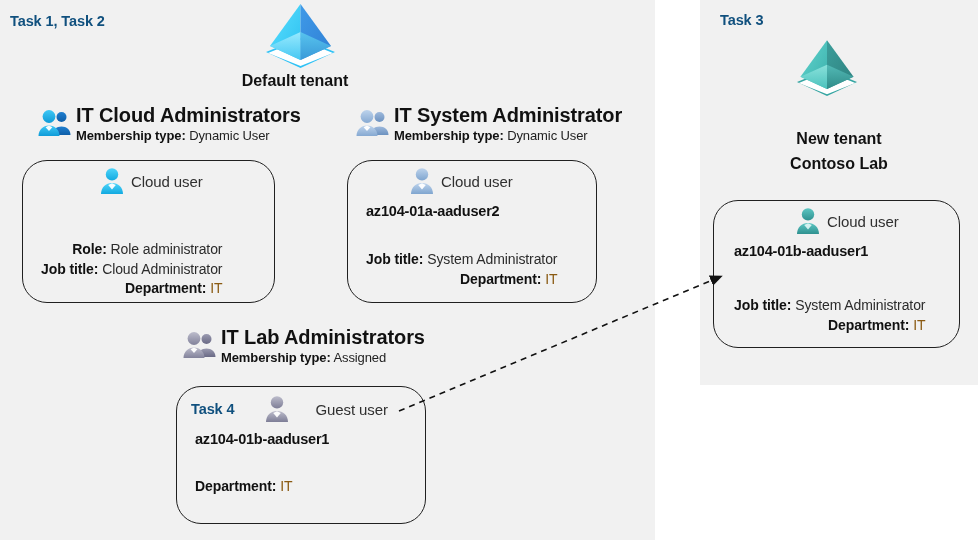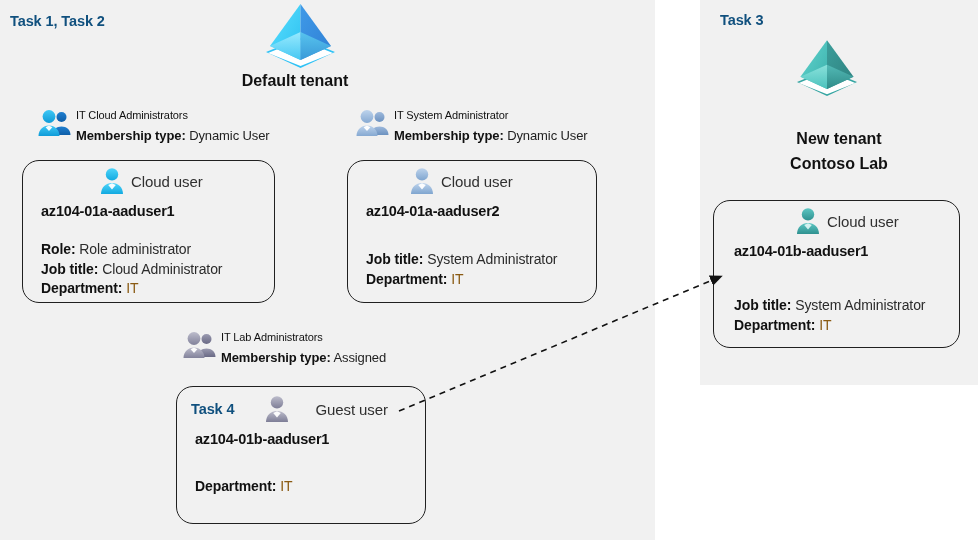--- a/index.html
+++ b/index.html
@@ -30,32 +30,32 @@
   
   .tenant-icon{position:absolute;}
   .tenant-icon svg{display:block;}
   #tenant-icon-default{left:258px;top:2px;}
   #tenant-icon-new{left:790px;top:38px;}
 
   
   .group{position:absolute;}
   .group .g-icon{position:absolute;left:0;top:3px;}
   .group .g-text{position:absolute;left:38px;top:0;white-space:nowrap;}
-  .g-name{font-weight:normal;font-size:11px;color:#111;line-height:19px;letter-spacing:-0.1px;}
+  .g-name{font-weight:bold;font-size:20px;color:#111;line-height:19px;letter-spacing:-0.1px;}
   .g-meta{font-size:13px;color:#222;line-height:21px;letter-spacing:-0.1px;}
   .g-meta b{font-weight:bold;color:#111;}
 
   #group-cloud{left:38px;top:106px;}
   #group-system{left:356px;top:106px;}
   #group-lab{left:183px;top:328px;}
 
   
   .card{
-    position:absolute;border:1.6px solid #202020;border-radius:17px;
-    background:transparent;box-sizing:border-box;
+    position:absolute;border:1.6px solid #202020;border-radius:25px;
+    background:transparent;box-sizing:border-box;text-align:right;
   }
   #card-u1{left:22px;top:160px;width:253px;height:143px;}
   #card-u2{left:347px;top:160px;width:250px;height:143px;}
   #card-u3{left:713px;top:200px;width:247px;height:148px;}
   #card-u4{left:176px;top:386px;width:250px;height:138px;}
 
   .card-head{position:absolute;display:flex;align-items:center;white-space:nowrap;}
   .card-head .u-icon{width:28px;height:28px;flex:0 0 auto;}
   .card-head .u-label{font-size:15px;color:#303030;margin-left:5px;letter-spacing:-0.1px;}
   .card-head .task-inline{
@@ -249,21 +249,20 @@
               <stop offset="1" stop-color="#12a9e0"></stop>
         </linearGradient>
           </defs>
         <circle cx="14" cy="7.4" r="6.2" fill="url(#cu1)"></circle>
         <path d="M3 27c0-6.6 4.9-11 11-11s11 4.4 11 11z" fill="url(#cu1)"></path>
         <path d="M14 16.2 L10.2 18 L14 22.4 L17.8 18 Z" fill="#ffffff" opacity="0.95"></path>
       </svg>
     </span>
     <span class="u-label">Cloud user</span>
   </div>
-  <div class="uname">az104-01a-aaduser1</div>
   <div class="attrs">
     <div><b>Role:</b> <span>Role administrator</span></div>
     <div><b>Job title:</b> <span>Cloud Administrator</span></div>
     <div><b>Department:</b> <span class="val-it">IT</span></div>
   </div>
 </div>
 
 <div class="card" id="card-u2">
   <div class="card-head">
     <span class="u-icon">

